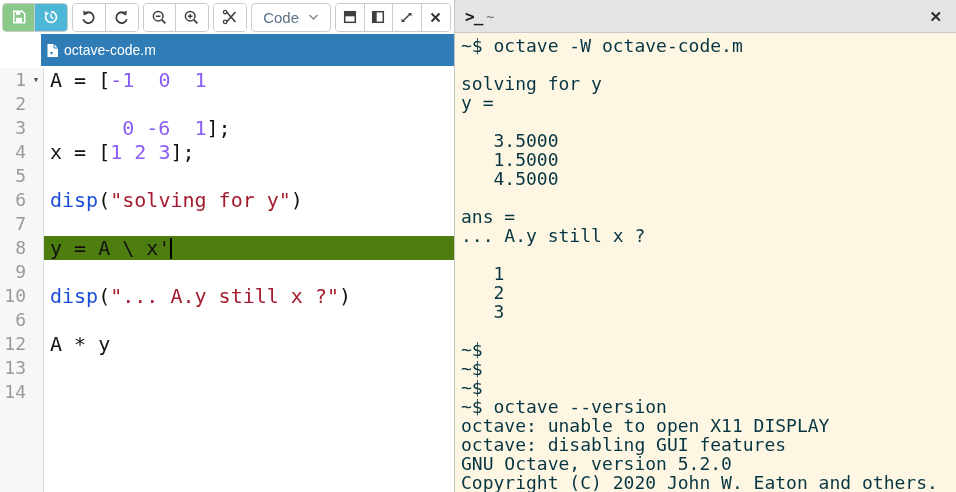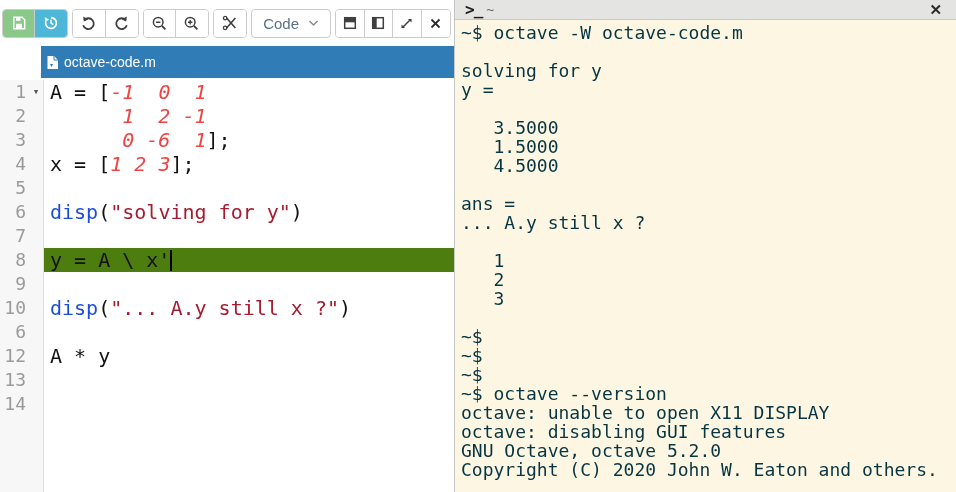--- a/index.html
+++ b/index.html
@@ -2,21 +2,21 @@
 <html><head>
 <meta charset="utf-8">
 <style>
   * { margin:0; padding:0; box-sizing:border-box; }
   html,body { width:956px; height:492px; background:#fff; font-family:"Liberation Sans", sans-serif; overflow:hidden; }
   .app { display:flex; width:956px; height:492px; }
 
   
   .left-pane { width:455px; min-width:455px; display:flex; flex-direction:column; background:#fff; border-right:1px solid #c6c6c4; }
 
-  .toolbar { height:46px; display:flex; align-items:center; padding:2px 2px 2px 2px; gap:4px; background:#fff; }
+  .toolbar { height:34px; display:flex; align-items:center; padding:2px 2px 2px 2px; gap:4px; background:#fff; }
   .btn-group { display:flex; height:29px; border:1px solid #ccc; border-radius:4px; overflow:hidden; background:#fff; }
   .tbtn { width:35px; height:100%; display:flex; align-items:center; justify-content:center; background:#fff; border-right:1px solid #ccc; cursor:pointer; }
   .tbtn:last-child { border-right:none; }
   .tbtn.save { background:#8bc98b; }
   .tbtn.history { background:#4eb7d7; }
   .mode-group { display:flex; align-items:center; gap:9px; padding:0 11px; height:29px; border:1px solid #ccc; border-radius:4px; color:#5a7287; font-size:15px; cursor:pointer; }
   .win-group { margin-left:auto; margin-right:1px; }
   .win-group .tbtn { width:31px; }
   svg { display:block; }
 
@@ -24,32 +24,32 @@
   .tabbar .fname { color:#fff; font-size:14px; }
 
   .editor { flex:1; display:flex; font-family:"DejaVu Sans Mono", monospace; font-size:20px; line-height:24px; position:relative; padding-top:2px; background:#fff; }
   .gutter { width:44px; min-width:44px; background:#f7f7f7; border-right:1px solid #ddd; color:#9a9a9a; font-size:18px; }
   .gline { height:24px; display:flex; align-items:center; }
   .gline .num { flex:1; text-align:right; padding-right:3px; }
   .gline .fold { width:14px; font-size:11px; color:#555; text-align:center; }
   .codearea { flex:1; color:#121212; }
   .cline { height:24px; white-space:pre; padding-left:6px; }
   .cline.active { background:#4d7c0f; }
-  .tok-n { color:#ef4444;font-style:italic; }
+  .tok-n { color:#8b5cf6; }
   .tok-k { color:#1d4ed8; }
   .tok-s { color:#a51c30; }
   .cursor { display:inline-block; width:2px; height:21px; background:#000; vertical-align:-4px; margin-left:0px; }
 
   
   .right-pane { flex:1; display:flex; flex-direction:column; min-width:0; }
   .term-header { height:35px; background:#e4e4e2; border-bottom:1px solid #c9c9c7; display:flex; align-items:center; padding:0 14px 0 10px; }
   .term-glyph { font-family:"DejaVu Sans Mono", monospace; font-weight:bold; font-size:16px; color:#1d1d1d; letter-spacing:-1px; }
   .term-title { font-family:"DejaVu Sans Mono", monospace; font-size:13px; color:#666; margin-left:4px; }
   .term-close { margin-left:auto; color:#2b2b2b; font-size:15px; font-weight:bold; cursor:pointer; line-height:1; }
-  .term-body { flex:1; background:#fdf6e3; font-family:"DejaVu Sans Mono", monospace; font-size:18px; line-height:19px; color:#073642; padding:3px 0 13px 6px; }
+  .term-body { flex:1; background:#fdf6e3; font-family:"DejaVu Sans Mono", monospace; font-size:18px; line-height:19px; color:#073642; padding:3px 0 0 6px; }
   .tline { height:19px; white-space:pre; }
 </style>
 </head>
 <body>
 
 <div class="app">
 
   <div class="left-pane">
 
     <div class="toolbar">
@@ -240,21 +240,21 @@
             <span class="fold"></span>
           </div>
         <div class="gline">
             <span class="num">14</span>
             <span class="fold"></span>
           </div>
       </div>
 
       <div class="codearea">
         <div class="cline"><span>A = [</span><span class="tok-n">-1  0  1</span></div>
-        <div class="cline"><span>      </span><span class="tok-n">1  2 -1</span></div>
+        <div class="cline"><span>      </span></div>
         <div class="cline"><span>      </span><span class="tok-n">0 -6  1</span><span>];</span></div>
         <div class="cline"><span>x = [</span><span class="tok-n">1 2 3</span><span>];</span></div>
         <div class="cline"></div>
         <div class="cline"><span class="tok-k">disp</span><span>(</span><span class="tok-s">"solving for y"</span><span>)</span></div>
         <div class="cline"></div>
         <div class="cline active"><span>y = A \ x'</span><span class="cursor"></span></div>
         <div class="cline"></div>
         <div class="cline"><span class="tok-k">disp</span><span>(</span><span class="tok-s">"... A.y still x ?"</span><span>)</span></div>
         <div class="cline"></div>
         <div class="cline"><span>A * y</span></div>
@@ -286,17 +286,17 @@
       <div class="tline">   1</div>
       <div class="tline">   2</div>
       <div class="tline">   3</div>
       <div class="tline"></div>
       <div class="tline">~$</div>
       <div class="tline">~$</div>
       <div class="tline">~$</div>
       <div class="tline">~$ octave --version</div>
       <div class="tline">octave: unable to open X11 DISPLAY</div>
       <div class="tline">octave: disabling GUI features</div>
-      <div class="tline">GNU Octave, octave 5.2.0</div>
+      <div class="tline">GNU Octave, version 5.2.0</div>
       <div class="tline">Copyright (C) 2020 John W. Eaton and others.</div>
     </div>
   </div>
 </div>
 
 </body></html>

